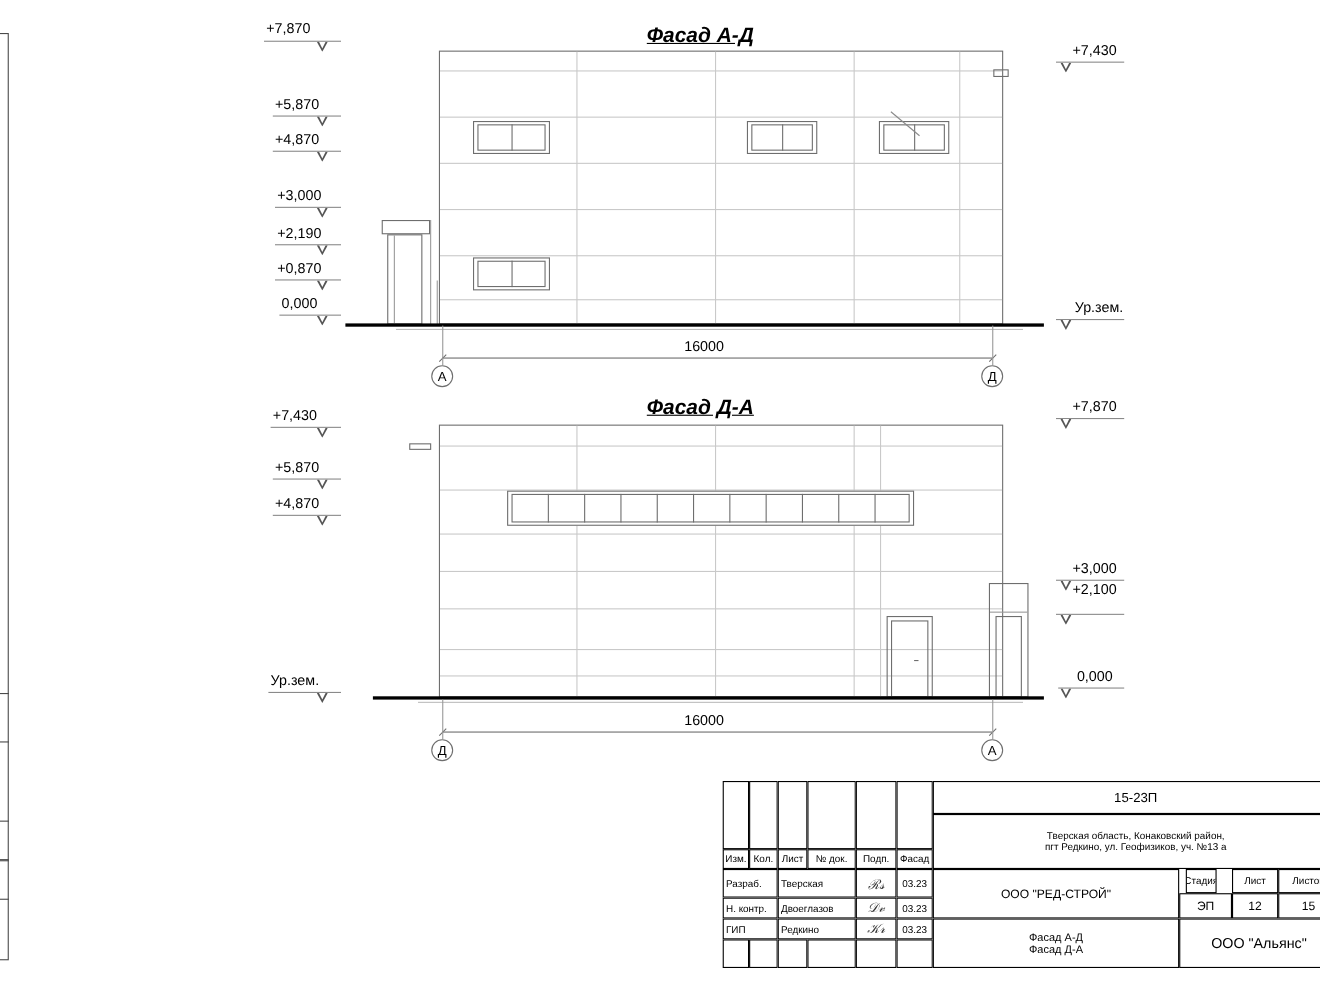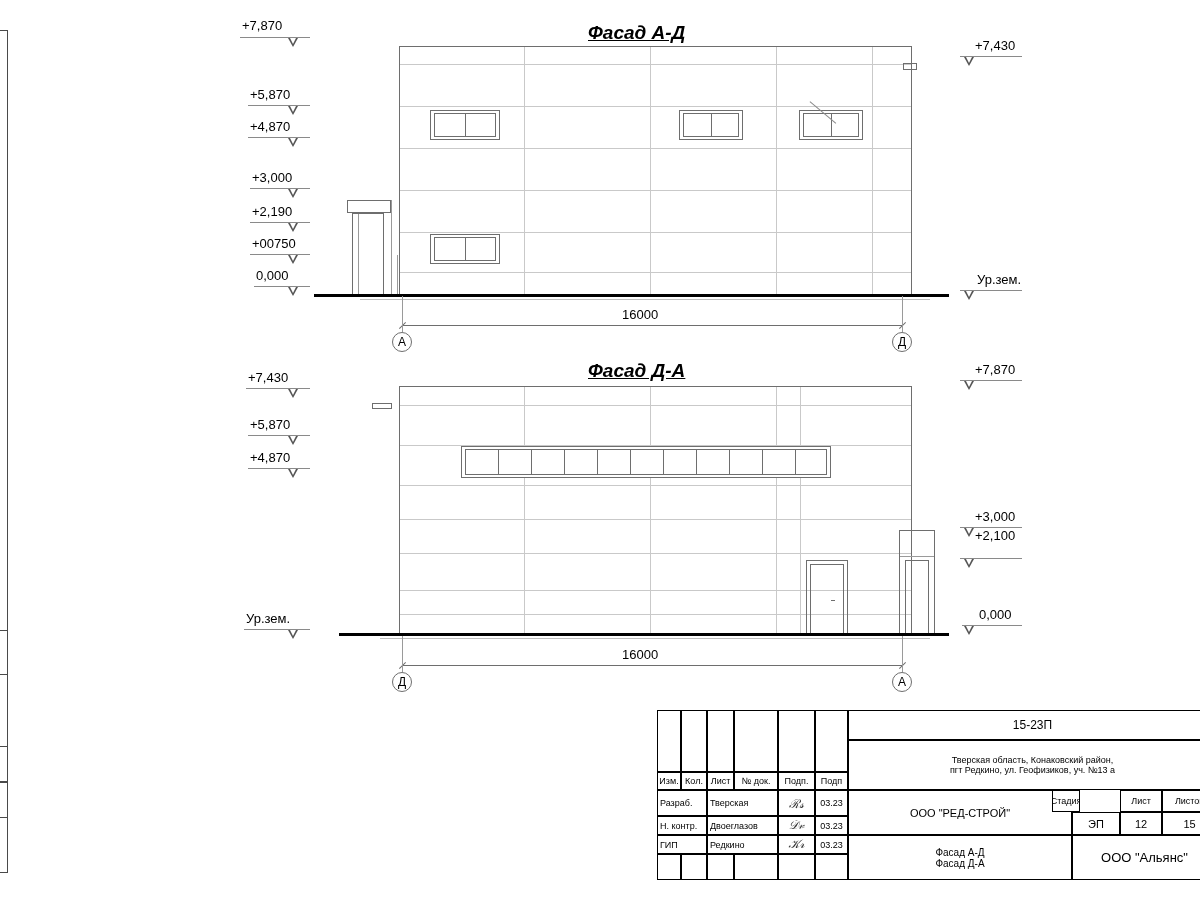--- a/index.html
+++ b/index.html
@@ -157,21 +157,21 @@
     <div class="lvlarrow" style="left:288px;top:138px;"></div>
 
     <div class="abs mark" style="left:252px;top:170px;">+3,000</div>
     <div class="lvlline" style="left:250px;top:188px;width:60px;"></div>
     <div class="lvlarrow" style="left:288px;top:189px;"></div>
 
     <div class="abs mark" style="left:252px;top:204px;">+2,190</div>
     <div class="lvlline" style="left:250px;top:222px;width:60px;"></div>
     <div class="lvlarrow" style="left:288px;top:223px;"></div>
 
-    <div class="abs mark" style="left:252px;top:236px;">+00750</div>
+    <div class="abs mark" style="left:252px;top:236px;">+0,870</div>
     <div class="lvlline" style="left:250px;top:254px;width:60px;"></div>
     <div class="lvlarrow" style="left:288px;top:255px;"></div>
 
     <div class="abs mark" style="left:256px;top:268px;">0,000</div>
     <div class="lvlline" style="left:254px;top:286px;width:56px;"></div>
     <div class="lvlarrow" style="left:288px;top:287px;"></div>
 
     <div class="abs mark" style="left:975px;top:38px;">+7,430</div>
     <div class="lvlline" style="left:960px;top:56px;width:62px;"></div>
     <div class="lvlarrow" style="left:964px;top:57px;"></div>
@@ -286,21 +286,21 @@
     <div class="cell" style="left:50px;top:0px;width:27px;height:62px;"></div>
     <div class="cell" style="left:77px;top:0px;width:44px;height:62px;"></div>
     <div class="cell" style="left:121px;top:0px;width:37px;height:62px;"></div>
     <div class="cell" style="left:158px;top:0px;width:33px;height:62px;"></div>
 
     <div class="cell" style="left:0px;top:62px;width:24px;height:18px;">Изм.</div>
     <div class="cell" style="left:24px;top:62px;width:26px;height:18px;">Кол.</div>
     <div class="cell" style="left:50px;top:62px;width:27px;height:18px;">Лист</div>
     <div class="cell" style="left:77px;top:62px;width:44px;height:18px;">№ док.</div>
     <div class="cell" style="left:121px;top:62px;width:37px;height:18px;">Подп.</div>
-    <div class="cell" style="left:158px;top:62px;width:33px;height:18px;">Подп</div>
+    <div class="cell" style="left:158px;top:62px;width:33px;height:18px;">Фасад</div>
 
     <div class="cell l" style="left:0px;top:80px;width:50px;height:26px;">Разраб.</div>
     <div class="cell l" style="left:50px;top:80px;width:71px;height:26px;">Тверская</div>
     <div class="cell" style="left:121px;top:80px;width:37px;height:26px;">
         <span class="sig">ℛ𝓈</span>
       </div>
     <div class="cell" style="left:158px;top:80px;width:33px;height:26px;">03.23</div>
 
     <div class="cell l" style="left:0px;top:106px;width:50px;height:19px;">Н. контр.</div>
     <div class="cell l" style="left:50px;top:106px;width:71px;height:19px;">Двоеглазов</div>
@@ -330,21 +330,21 @@
       <span style="font-size:9px;">пгт Редкино, ул. Геофизиков, уч. №13 а</span>
     </div>
 
     <div class="cell" style="left:191px;top:80px;width:224px;height:45px;font-size:11px;">ООО "РЕД-СТРОЙ"</div>
 
     <div class="cell" style="left:191px;top:125px;width:224px;height:45px;flex-direction:column;">
       <span style="font-size:10px;">Фасад А-Д</span>
       <span style="font-size:10px;">Фасад Д-А</span>
     </div>
 
-    <div class="cell" style="left:395px;top:80px;width:28px;height:22px;">Стадия</div>
+    <div class="cell" style="left:421px;top:80px;width:28px;height:22px;">Стадия</div>
     <div class="cell" style="left:463px;top:80px;width:42px;height:22px;">Лист</div>
     <div class="cell" style="left:505px;top:80px;width:55px;height:22px;">Листов</div>
 
     <div class="cell" style="left:415px;top:102px;width:48px;height:23px;font-size:11px;">ЭП</div>
     <div class="cell" style="left:463px;top:102px;width:42px;height:23px;font-size:11px;">12</div>
     <div class="cell" style="left:505px;top:102px;width:55px;height:23px;font-size:11px;">15</div>
 
     <div class="cell" style="left:415px;top:125px;width:145px;height:45px;font-size:13px;">ООО "Альянс"</div>
   </div>
 

